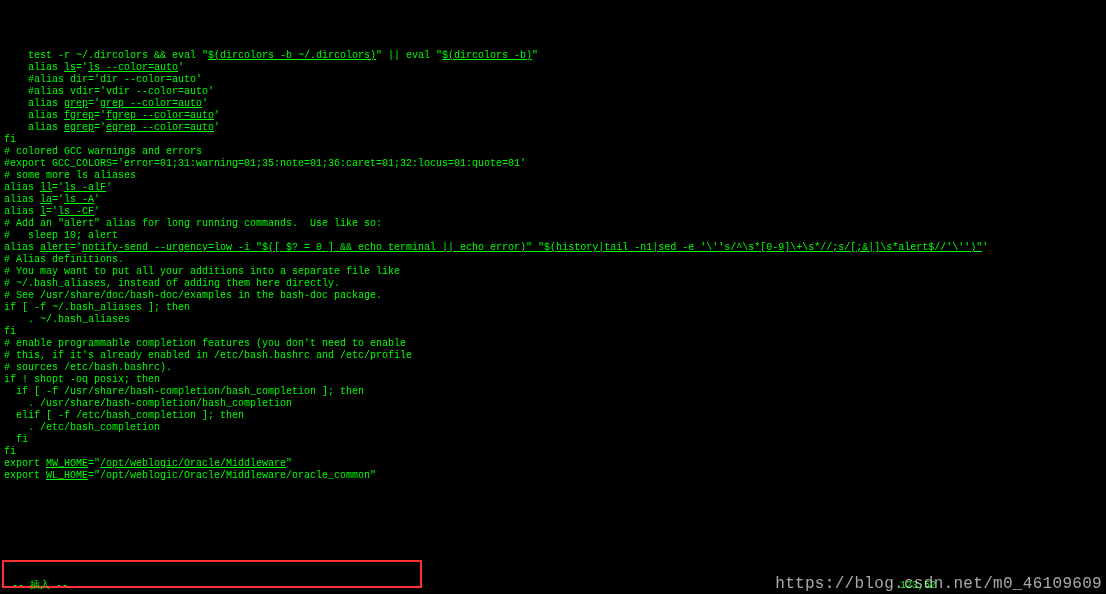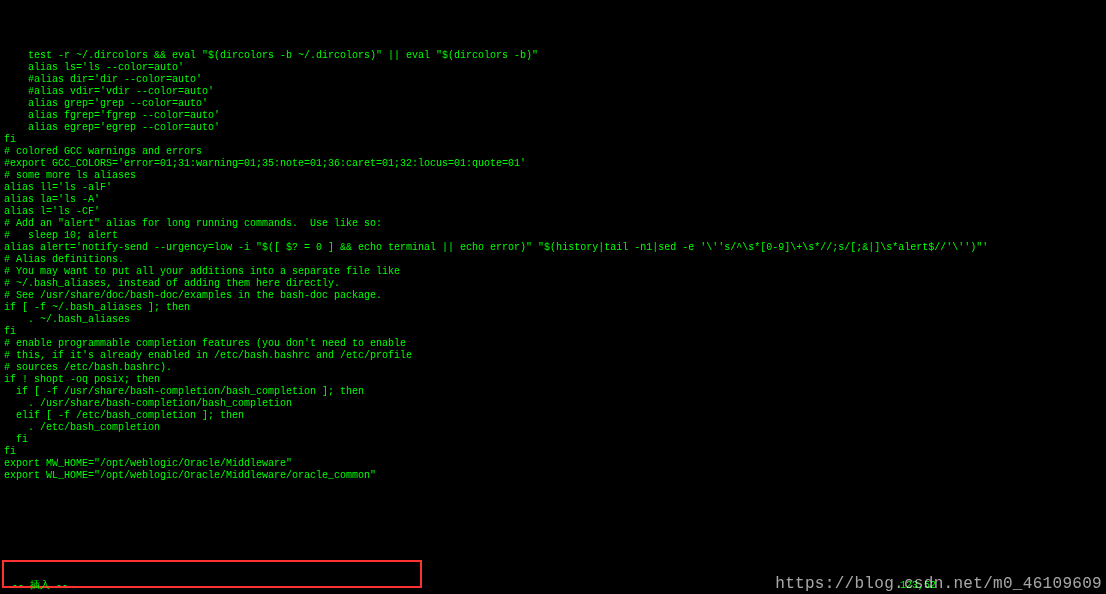--- a/index.html
+++ b/index.html
@@ -10,21 +10,21 @@
     font-size: 10px;
     line-height: 12px;
     width: 1106px;
     height: 594px;
     overflow: hidden;
     position: relative;
     padding: 2px 4px;
     white-space: pre;
   }
   .line { display: block; white-space: pre; }
-  .underline { }
+  .underline { text-decoration: underline; }
   .highlight-box {
     position: absolute;
     left: 2px;
     top: 566px;
     width: 420px;
     height: 22px;
     border: 2px solid #ff3030;
     pointer-events: none;
     top: 560px;
     height: 28px;

